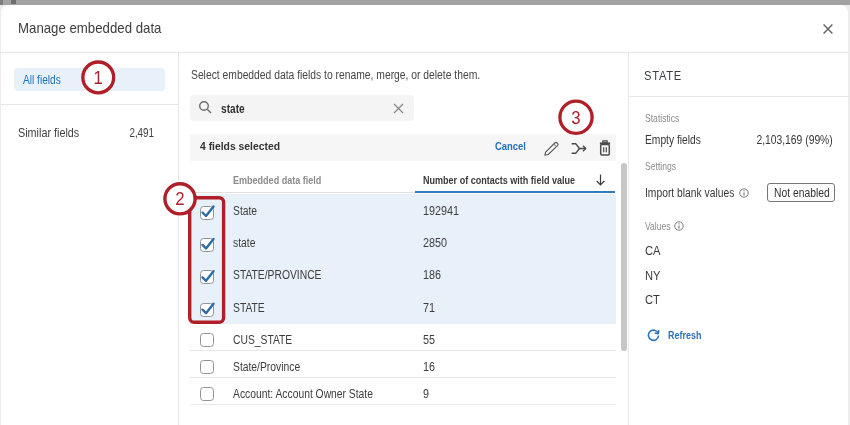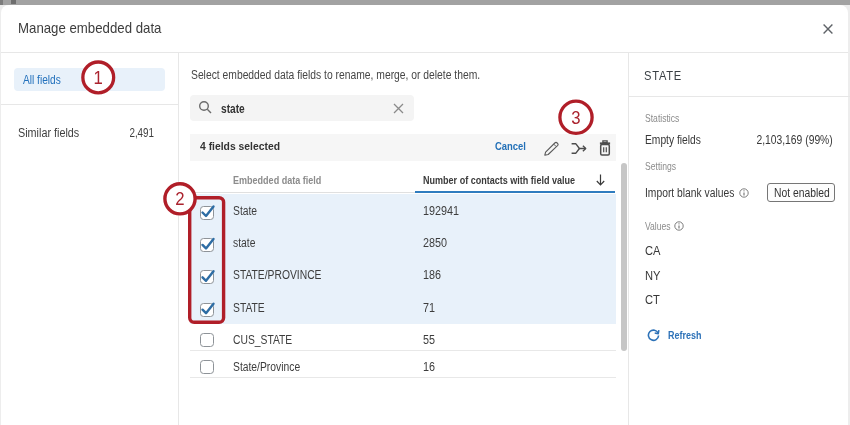--- a/index.html
+++ b/index.html
@@ -147,20 +147,25 @@
     <div class="row plain">
       <span class="cb"></span>
       <span class="fname">CUS_STATE</span>
       <span class="fcount">55</span>
     </div>
     <div class="row plain">
       <span class="cb"></span>
       <span class="fname">State/Province</span>
       <span class="fcount">16</span>
     </div>
+    <div class="row plain">
+      <span class="cb"></span>
+      <span class="fname">Account: Account Owner State</span>
+      <span class="fcount">9</span>
+    </div>
   </div>
 
   <svg class="ic" style="left:198px; top:202.3px;" width="20" height="130" viewBox="0 0 20 130">
     <g stroke="#2e6da4" stroke-width="2.4" fill="none" stroke-linecap="round" stroke-linejoin="round">
       <path d="M4.5 10.5 L8 14 L15.5 4.5"></path>
       <path d="M4.5 42.9 L8 46.4 L15.5 36.9"></path>
       <path d="M4.5 75.3 L8 78.8 L15.5 69.3"></path>
       <path d="M4.5 107.7 L8 111.2 L15.5 101.7"></path>
     </g>
   </svg>

